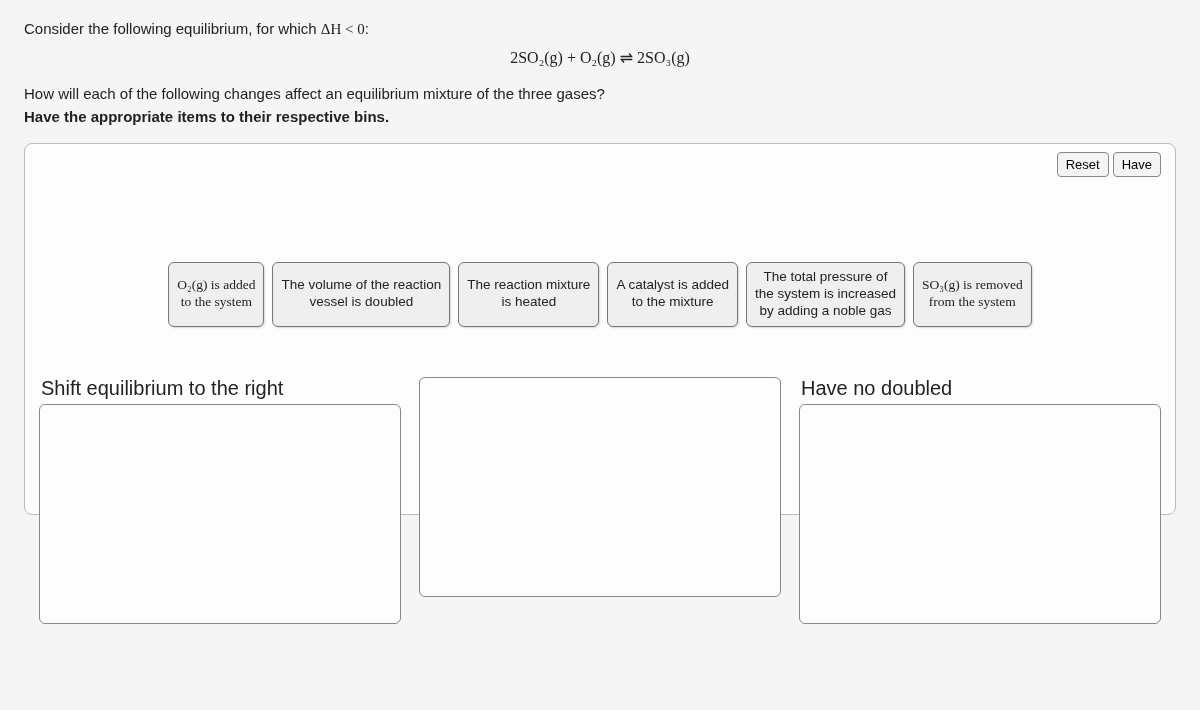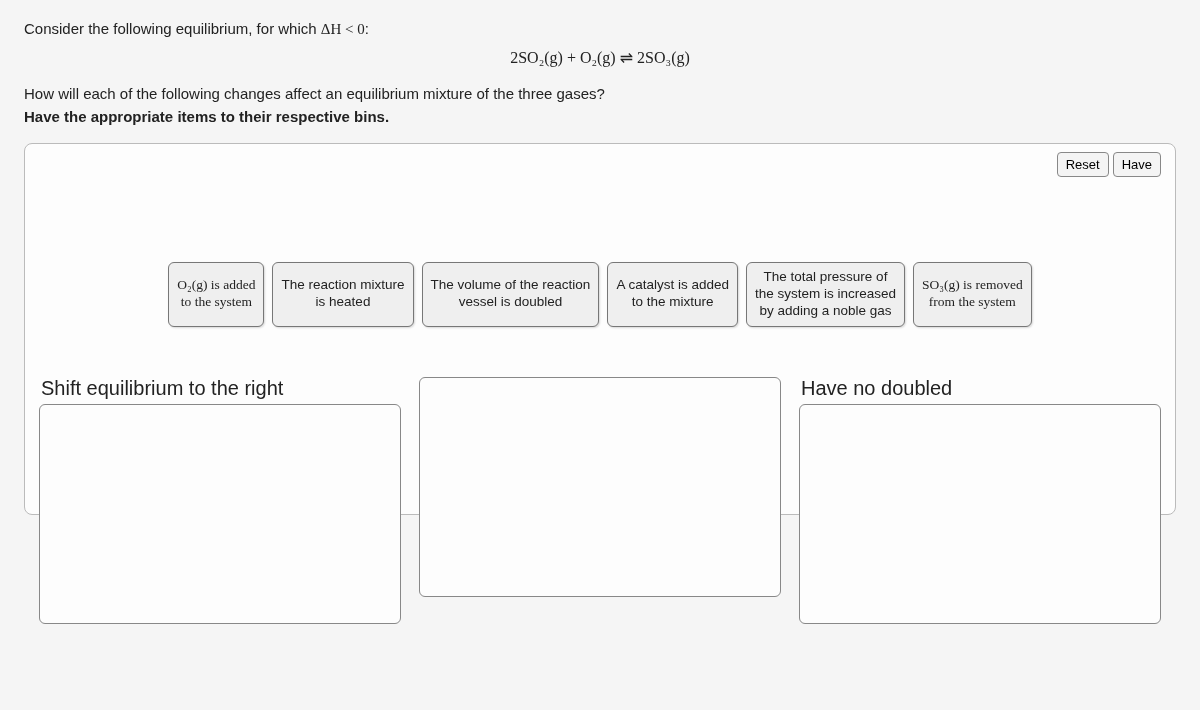--- a/index.html
+++ b/index.html
@@ -111,24 +111,24 @@
   <div class="top-buttons">
     <button class="btn">Reset</button>
     <button class="btn">Have</button>
   </div>
 
   <div class="items-row">
     <div class="item">
         <span class="chem">O₂(g) is added<br>to the system</span>
       </div>
     <div class="item">
-        <span>The reaction mixture<br>is heated</span>
+        <span>The volume of the reaction<br>vessel is doubled</span>
       </div>
     <div class="item">
-        <span>The volume of the reaction<br>vessel is doubled</span>
+        <span>The reaction mixture<br>is heated</span>
       </div>
     <div class="item">
         <span>A catalyst is added<br>to the mixture</span>
       </div>
     <div class="item">
         <span>The total pressure of<br>the system is increased<br>by adding a noble gas</span>
       </div>
     <div class="item">
         <span class="chem">SO₃(g) is removed<br>from the system</span>
       </div>

